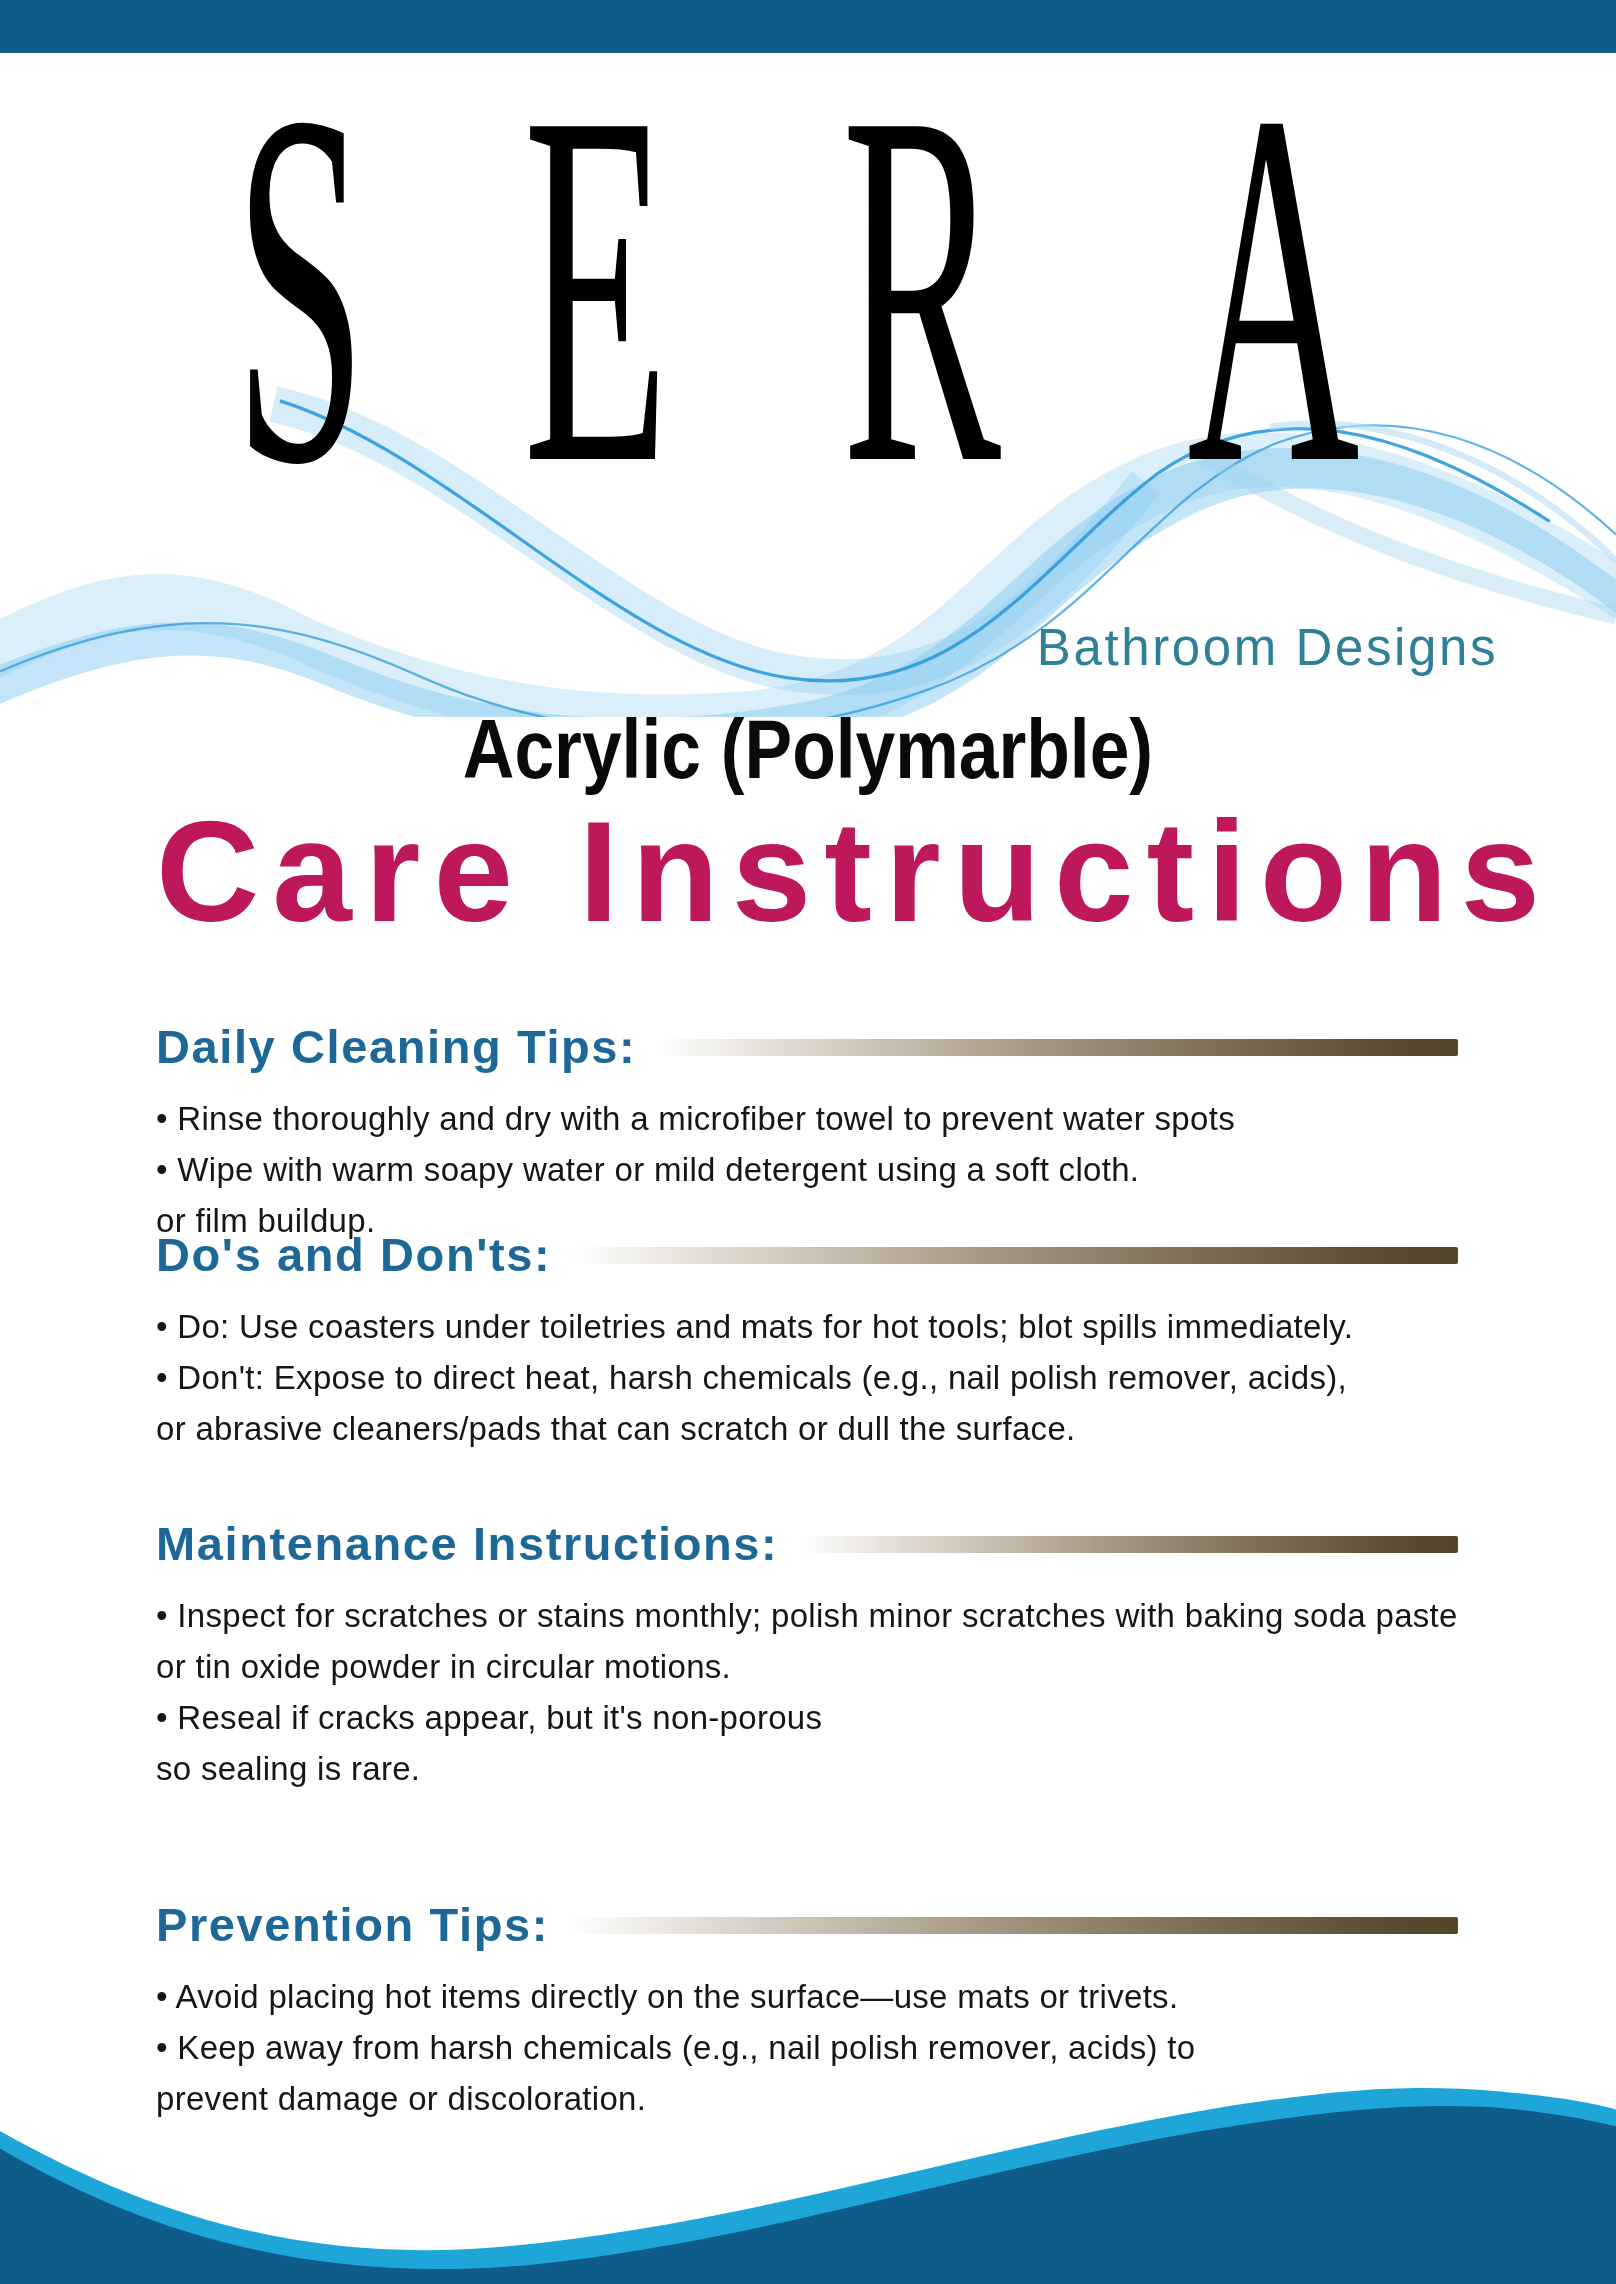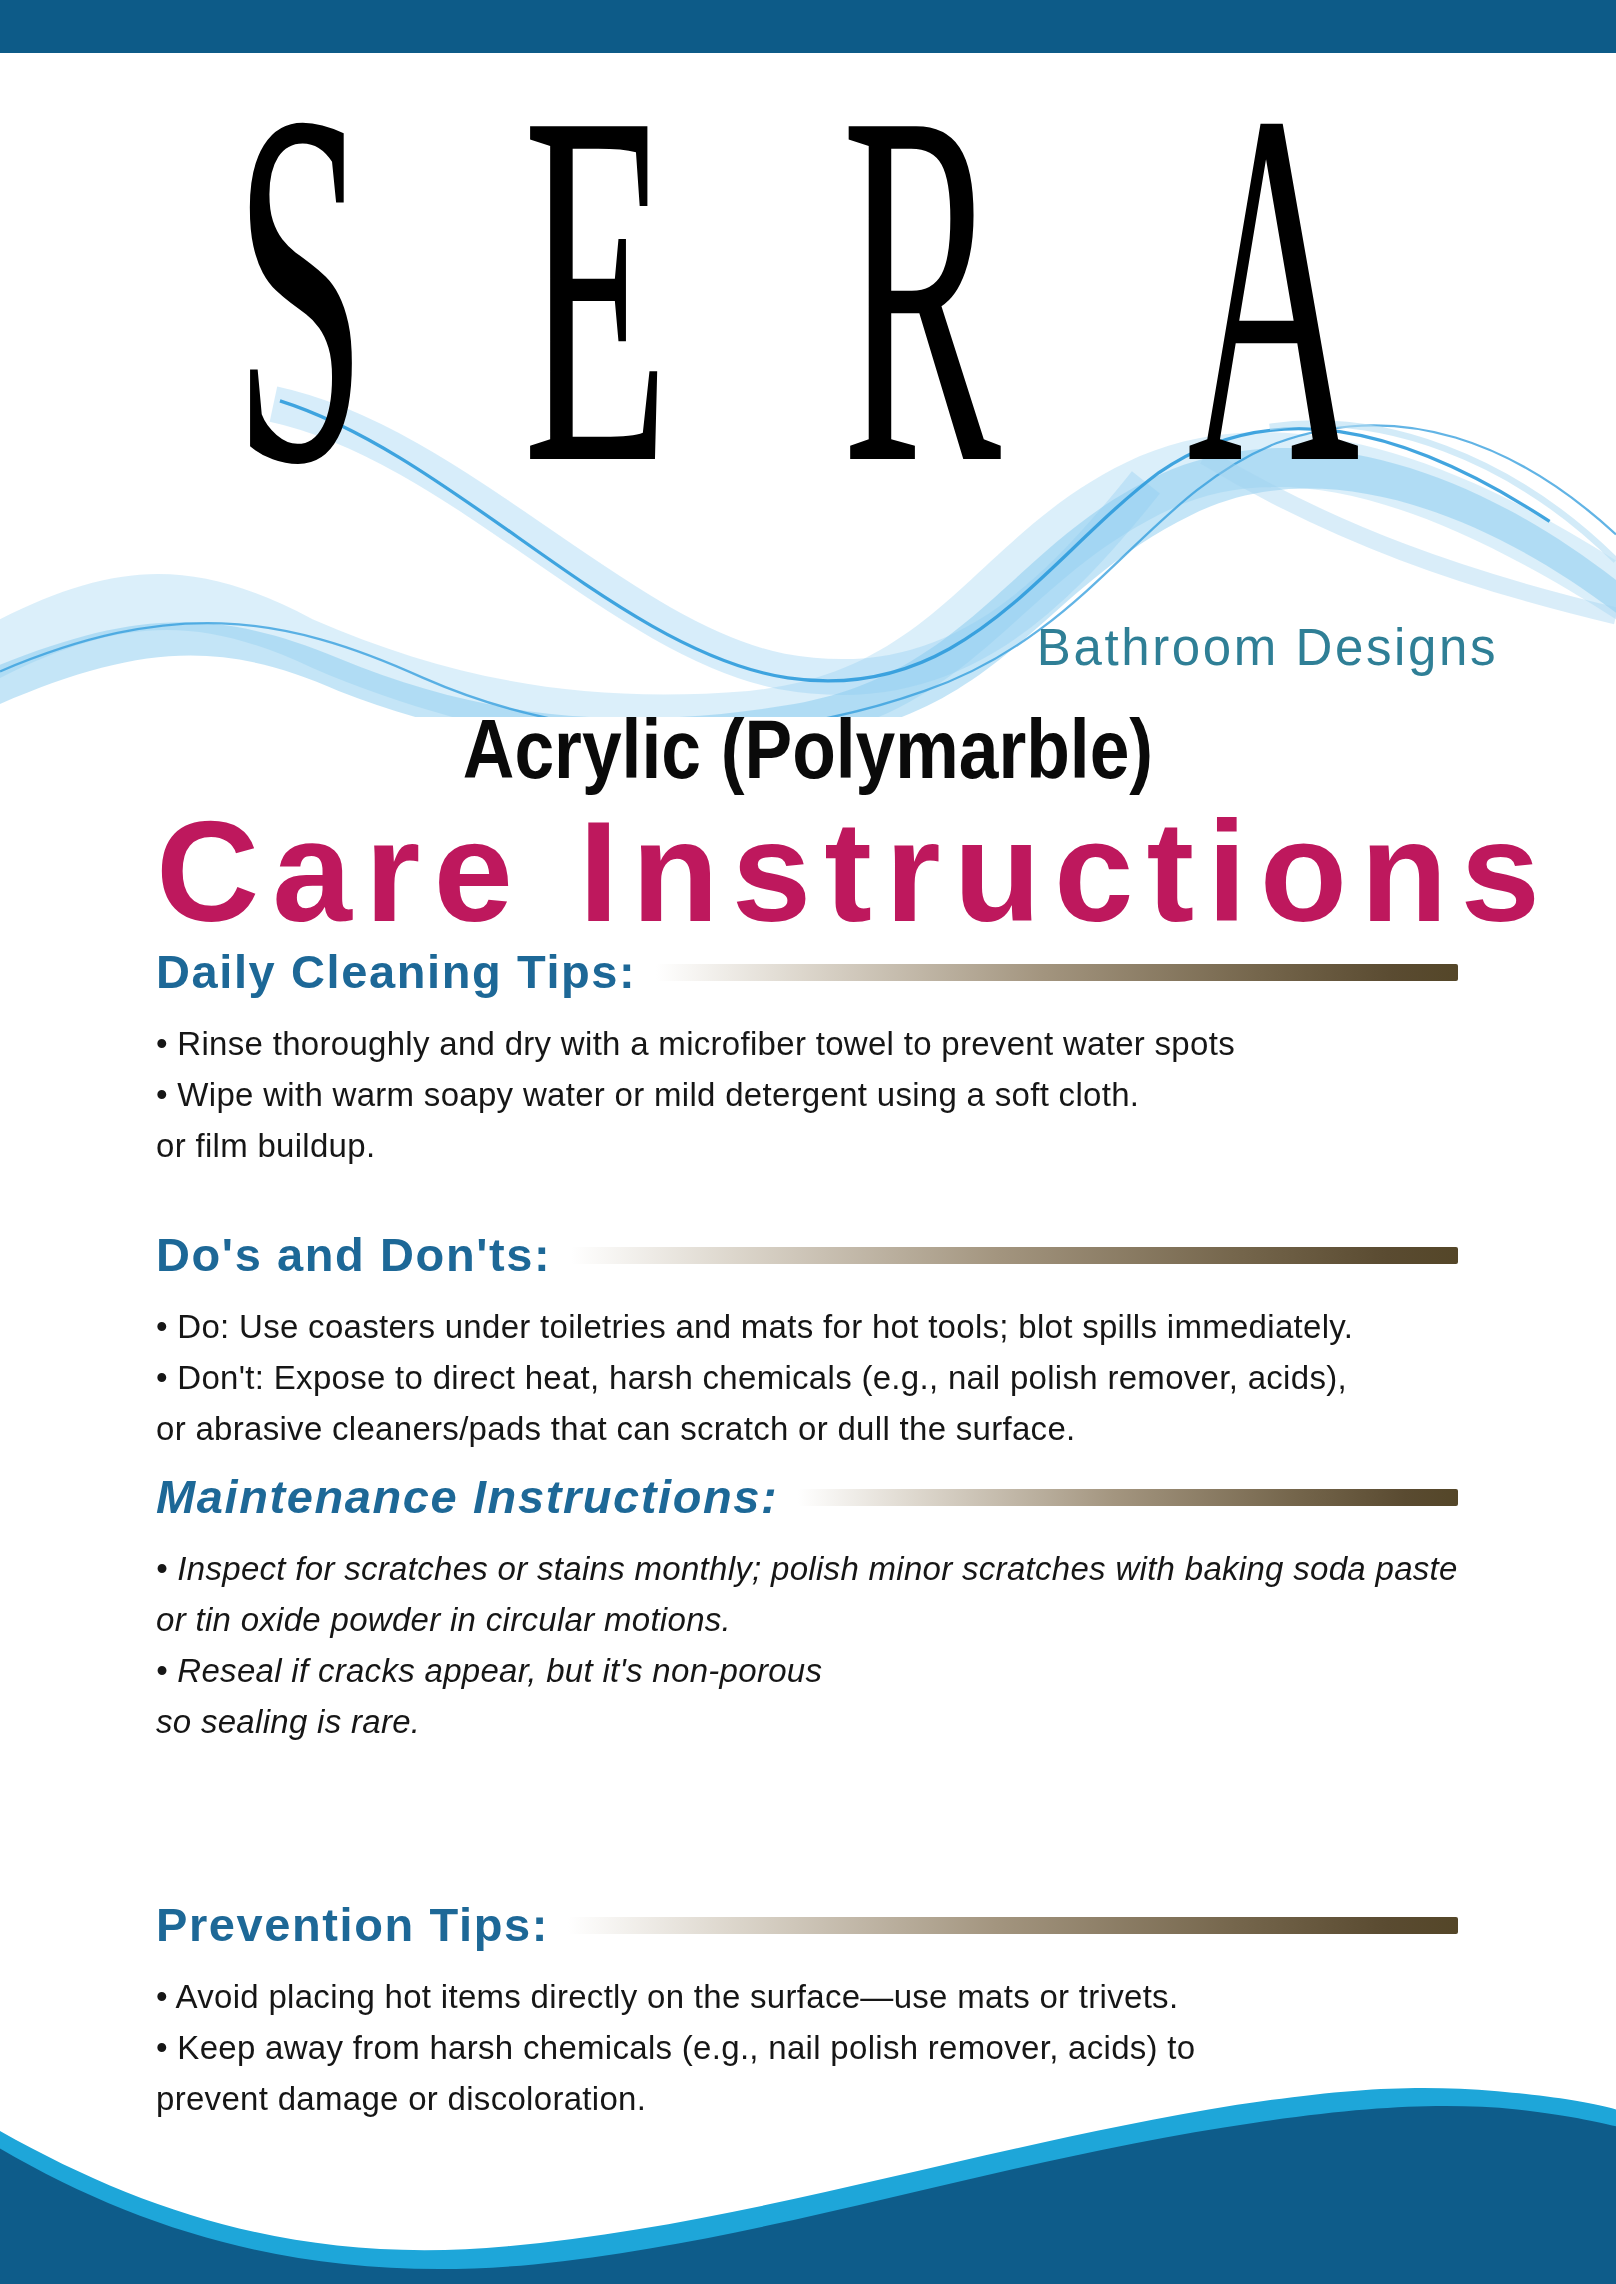--- a/index.html
+++ b/index.html
@@ -42,23 +42,23 @@
     transform:scaleX(0.86);transform-origin:center;
   }
   
   .title{
     position:absolute;top:800px;left:156px;
     font-size:143px;font-weight:700;letter-spacing:13px;color:#be185d;
     line-height:1;white-space:nowrap;
   }
   
   .section{position:absolute;left:156px;width:1302px;}
-  #section-1{top:945px;}
+  #section-1{top:1020px;}
   #section-2{top:1228px;}
-  #section-3{top:1470px;font-style:italic;}
+  #section-3{top:1517px;}
   #section-4{top:1898px;}
   .heading-row{display:flex;align-items:center;}
   .heading{
     font-size:47px;font-weight:700;letter-spacing:1.6px;
     color:#1d6897;line-height:1.15;white-space:nowrap;
   }
   .rule{
     flex:1;height:17px;margin-left:19.5px;border-radius:2px;
     background:linear-gradient(90deg,
       rgba(255,255,255,0) 0%,

